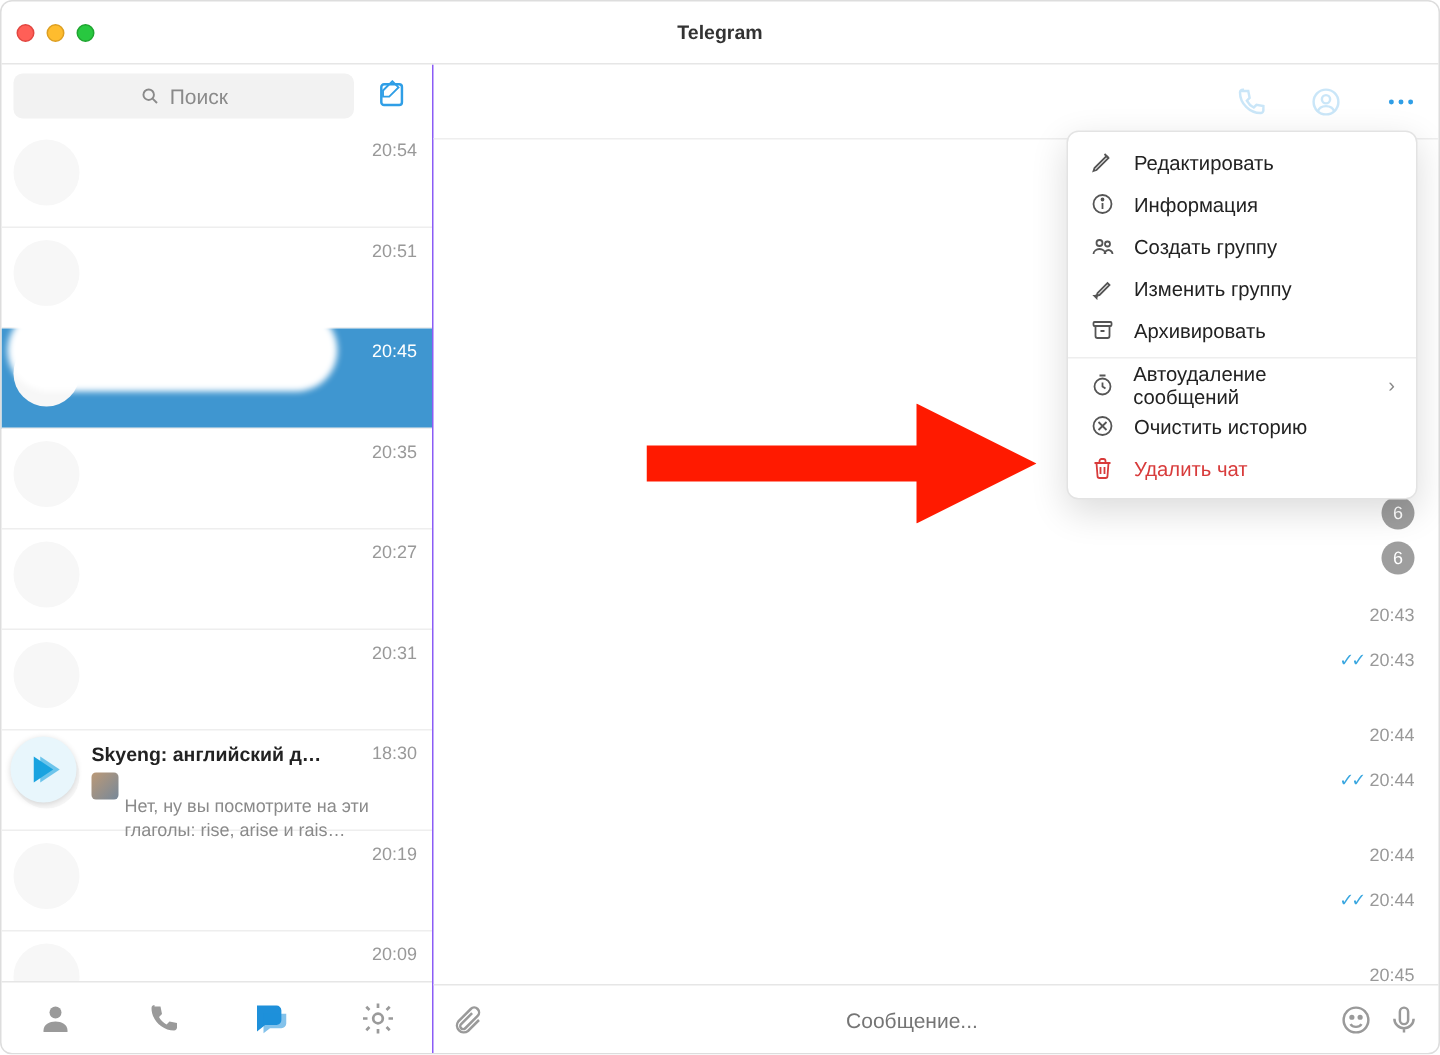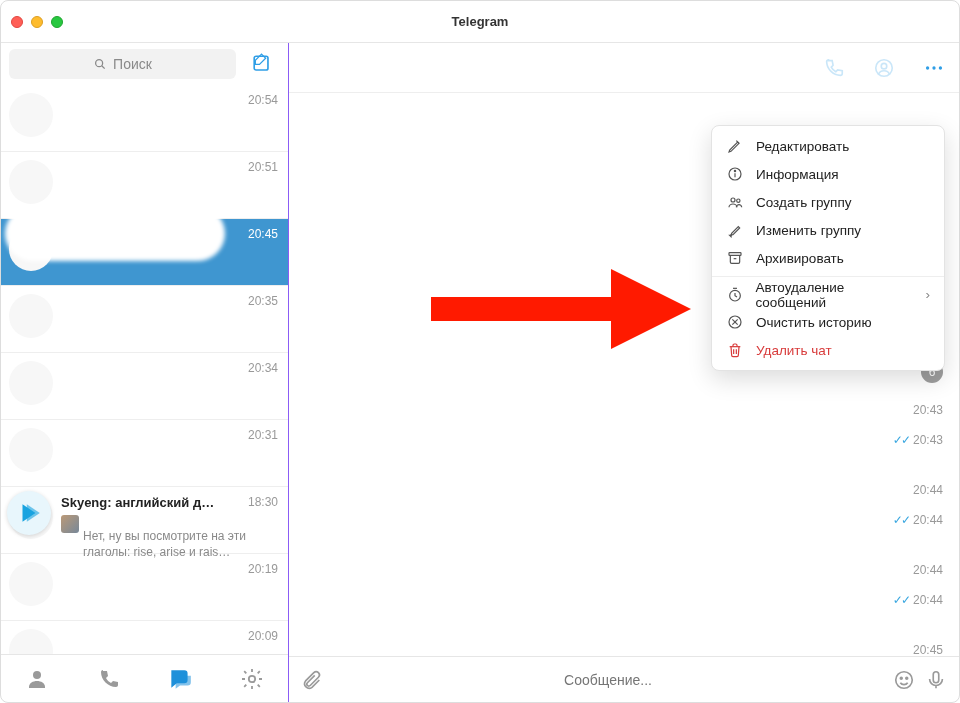--- a/index.html
+++ b/index.html
@@ -45,21 +45,21 @@
   .msg-time { position: absolute; right: 16px; font-size: 12px; color: #999; display: flex; align-items: center; gap: 4px; }
   .ticks { color: #3aa7e0; font-size: 12px; letter-spacing: -2px; }
   .badge-right { position: absolute; right: 16px; width: 22px; height: 22px; border-radius: 50%; background: #9e9e9e; color: #fff; font-size: 12px; display: flex; align-items: center; justify-content: center; }
   .pin-right { position: absolute; right: 20px; color: #2f9ee6; }
 
   .composer { height: 46px; border-top: 1px solid #e6e6e6; display: flex; align-items: center; padding: 0 12px; gap: 10px; color: #9a9a9a; }
   .composer-input { flex: 1; height: 30px; font-size: 14px; color: #bdbdbd; border: none; outline: none; text-align: center; }
   .ico { display: inline-flex; align-items: center; justify-content: center; }
 
   
-  .menu { position: absolute; top: 44px; right: 14px; width: 234px; background: #fff; border: 1px solid #e3e3e3; border-radius: 8px; box-shadow: 0 8px 24px rgba(0,0,0,.14); padding: 6px 0; z-index: 50; margin-top: 38px; }
+  .menu { position: absolute; top: 44px; right: 14px; width: 234px; background: #fff; border: 1px solid #e3e3e3; border-radius: 8px; box-shadow: 0 8px 24px rgba(0,0,0,.14); padding: 6px 0; z-index: 50; }
   .menu-item { height: 28px; display: flex; align-items: center; gap: 12px; padding: 0 14px; font-size: 13.5px; color: #222; cursor: default; }
   .menu-item.sep { border-top: 1px solid #eee; margin-top: 4px; padding-top: 4px; height: 32px; }
   .menu-item .mi-icon { width: 18px; display: inline-flex; justify-content: center; color: #555; }
   .menu-item.danger { color: #d83b3b; }
   .menu-item.danger .mi-icon { color: #d83b3b; }
   .menu-item .chev { margin-left: auto; color: #888; }
 
   
   .arrow-overlay { position: absolute; left: 430px; top: 268px; width: 260px; height: 80px; pointer-events: none; z-index: 60; }
 
@@ -118,21 +118,21 @@
           <div class="chat-item selected">
             <div class="avatar-slot"></div>
             <span class="time">20:45</span>
           </div>
           <div class="chat-item">
             <div class="avatar-slot"></div>
             <span class="time">20:35</span>
           </div>
           <div class="chat-item">
             <div class="avatar-slot"></div>
-            <span class="time">20:34</span>
+            <span class="time">20:27</span>
           </div>
           <div class="chat-item">
             <div class="avatar-slot"></div>
             <span class="time">20:31</span>
           </div>
           <div class="chat-item skyeng"><div class="avatar-slot"></div><span class="time">18:30</span><span class="chat-title">Skyeng: английский д…</span><span class="mute-icon"><svg width="12" height="12" viewBox="0 0 24 24" fill="currentColor">
                 <path d="M3 9v6h4l5 5V4L7 9H3z"></path>
                 <line x1="15" y1="6" x2="22" y2="18" stroke="currentColor" stroke-width="2"></line>
               </svg></span><div class="thumb"></div><span class="chat-preview">Нет, ну вы посмотрите на эти глаголы: rise, arise и rais…</span></div>
           <div class="chat-item">

